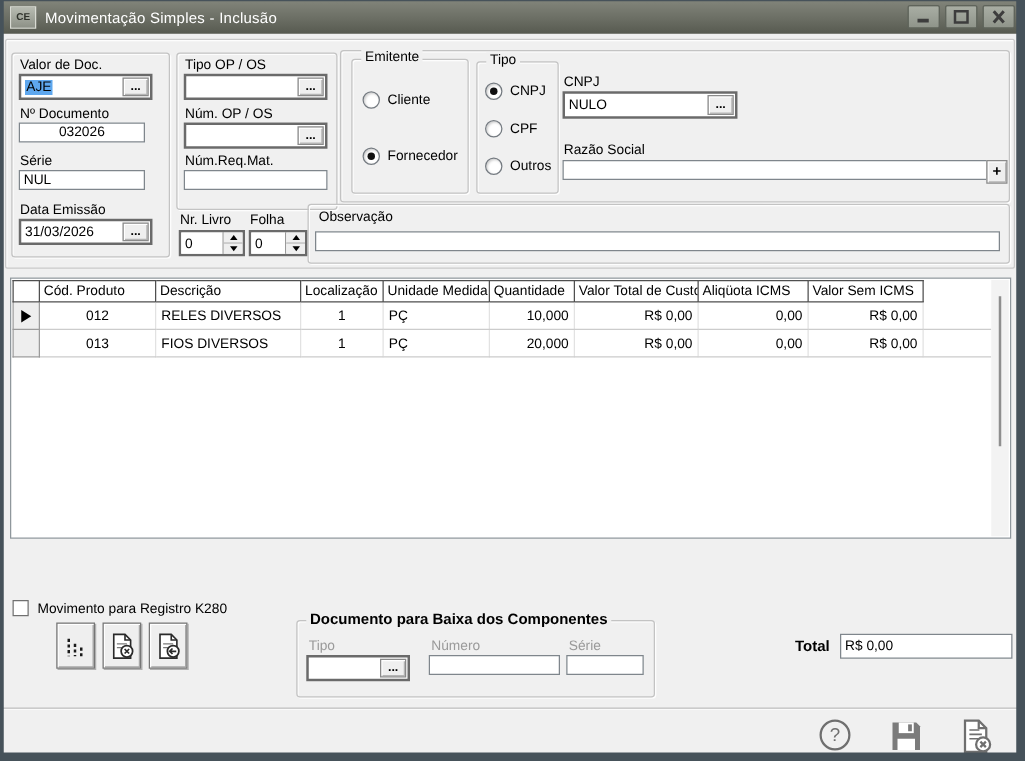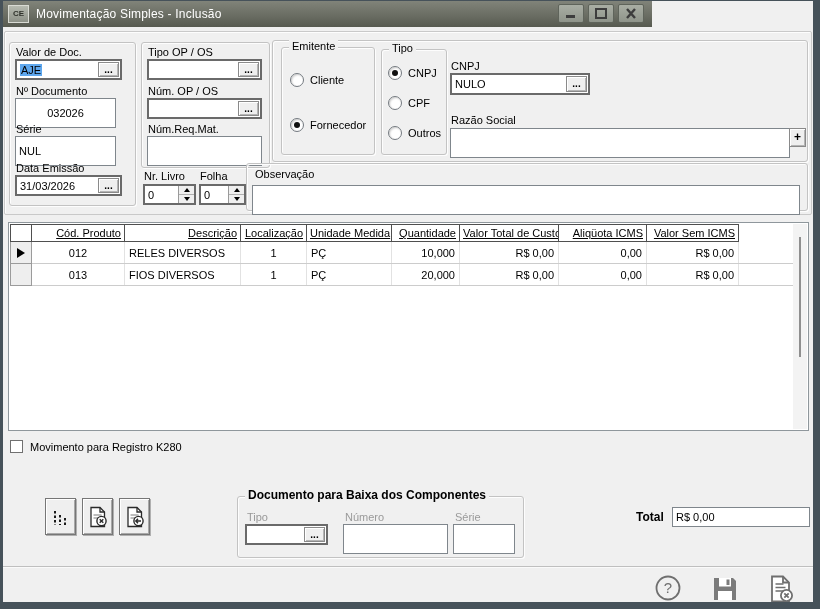--- a/index.html
+++ b/index.html
@@ -8,21 +8,21 @@
     font-family:"Liberation Sans", sans-serif; font-size:11px; color:#000;
     overflow:hidden;
   }
   .frame { position:absolute; background:#46525a; z-index:40; }
   .frame.l { left:0; top:0; bottom:0; width:3px; }
   .frame.r { right:0; top:0; bottom:0; width:7px; }
   .frame.b { left:0; right:0; bottom:0; height:7px; }
   .frame.t { left:0; right:0; top:0; height:1px; }
 
   .titlebar {
-    position:absolute; left:0; top:0; width:652px; height:27px;
+    position:absolute; left:0; top:0; width:820px; height:27px;
     background:linear-gradient(180deg,#82857b 0%,#6b6e64 55%,#575a50 100%);
     display:flex; align-items:center; padding:0 8px; box-sizing:border-box; z-index:30;
   }
   .ce-badge {
     width:19px; height:16px; margin-right:7px;
     background:linear-gradient(#b7bbb1,#8d9187); border:1px solid #d9dbd4;
     color:#2f322b; font-size:8px; font-weight:bold;
     display:flex; align-items:center; justify-content:center;
   }
   .title-text { color:#fff; font-size:12px; letter-spacing:.2px; }
@@ -48,21 +48,21 @@
     text-align:center;
   }
   .gcap.bold { font-weight:bold; font-size:12px; top:-9px; }
 
   .lbl { position:absolute; white-space:nowrap; }
   .lbl.dim { color:#9a9a9a; }
   .lbl.bold { font-weight:bold; font-size:12px; }
 
   .tb {
     position:absolute; border:1px solid #7f868c; background:#fff; box-sizing:border-box;
-    padding:0 3px; font:inherit; color:#000; height:30px; outline:none;
+    padding:0 3px; font:inherit; color:#000; height:16px; outline:none;
   }
   .tb.center { text-align:center; }
 
   .combo {
     position:absolute; display:flex; align-items:stretch; box-sizing:border-box;
     border:2px solid #6a6a6a; background:#fff; padding:1px;
   }
   .combo .cin {
     flex:1; min-width:0; border:0; padding:0 2px; font:inherit; background:transparent; outline:none;
   }
@@ -91,31 +91,31 @@
   .sb.up::after { content:""; border-left:3px solid transparent; border-right:3px solid transparent; border-bottom:4px solid #000; }
   .sb.down::after { content:""; border-left:3px solid transparent; border-right:3px solid transparent; border-top:4px solid #000; }
 
   .radio-row { position:absolute; display:flex; align-items:center; gap:6px; cursor:default; }
   .rb {
     width:12px; height:12px; border-radius:50%; background:#fff;
     border:1px solid #747a80; box-shadow: inset 1px 1px 2px rgba(0,0,0,.2); position:relative; flex:0 0 12px;
   }
   .rb.checked::after { content:""; position:absolute; left:3px; top:3px; width:6px; height:6px; border-radius:50%; background:#101010; }
 
-  .cbx-row { position:absolute; display:flex; align-items:center; gap:7px; }
+  .cbx-row { position:absolute; display:flex; align-items:center; gap:7px;margin-top:40px; }
   .cbx { width:13px; height:13px; background:#fff; border:1px solid #707070; box-sizing:border-box; }
 
   .grid {
     position:absolute; left:8px; top:222px; width:801px; height:209px;
     background:#fff; border:1px solid #8f979c; box-sizing:border-box;
   }
   .grid table { border-collapse:collapse; table-layout:fixed; width:783px; margin:1px 0 0 1px; }
   .grid th {
     border:1px solid #4f4f4f; font-weight:normal; height:16px; padding:0 3px;
-    text-align:right; background:#fff; overflow:hidden; white-space:nowrap; font-size:11px;text-decoration:underline;
+    text-align:left; background:#fff; overflow:hidden; white-space:nowrap; font-size:11px;
   }
   .grid td {
     height:21px; border-right:1px solid #e2e2e2; border-bottom:1px solid #cccccc;
     padding:0 4px; white-space:nowrap; overflow:hidden; background:#fff; font-size:11px;
   }
   .grid th.fill, .grid td.fill { border-left:none; border-right:none; }
   .grid th.fill { border:none; }
   .grid td.ind { background:#eeeeee; border:1px solid #9b9b9b; padding:0; }
   .a-c { text-align:center; } .a-r { text-align:right; } .a-l { text-align:left; }
   .arrow {

